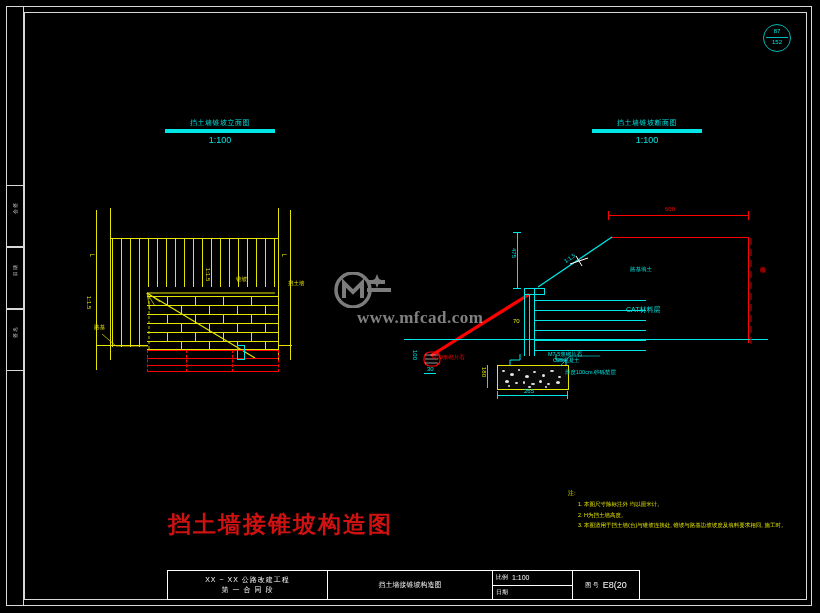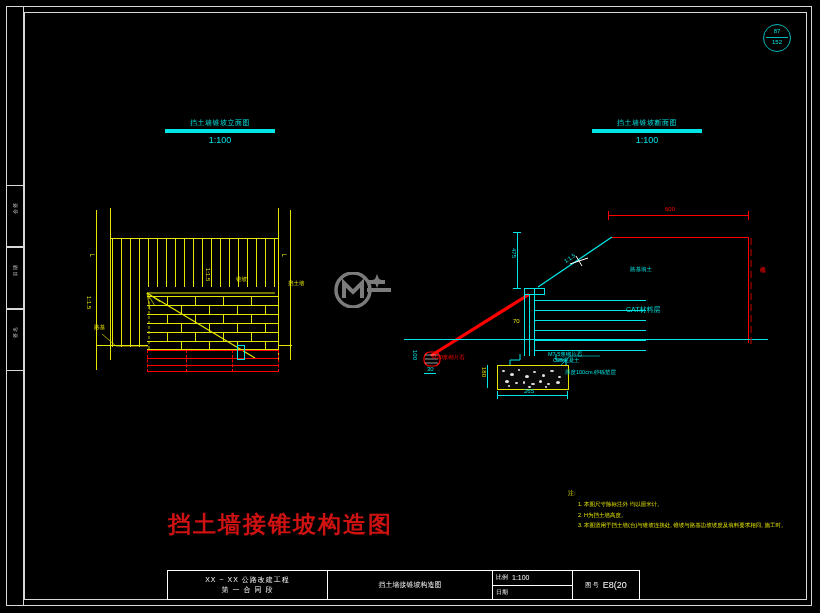--- a/index.html
+++ b/index.html
@@ -313,20 +313,21 @@
   </svg>
 
   <div class="wm">
     <svg class="wmark" viewBox="0 0 62 36">
       <circle cx="20" cy="18" r="17" fill="none" stroke="#c8c8c8" stroke-width="3.5"></circle>
       <path d="M11 26 L11 11 L20 20 L29 11 L29 26" fill="none" stroke="#c8c8c8" stroke-width="4"></path>
       <rect x="34" y="16" width="24" height="4" fill="#c8c8c8"></rect>
       <rect x="34" y="8" width="18" height="4" fill="#c8c8c8"></rect>
       <path d="M44 2 l2 5 l5 2 l-5 2 l-2 5 l-2 -5 l-5 -2 l5 -2 z" fill="#c8c8c8"></path>
     </svg>
+    <div class="wurl">www.mfcad.com</div>
   </div>
 
   <div class="maintitle" style="left:168px;top:509px;">挡土墙接锥坡构造图</div>
 
   <div class="notes" style="left:568px;top:488px;">
     <div class="nh">注:</div>
     <div class="nl">1. 本图尺寸除标注外 均以厘米计。</div>
     <div class="nl">2. H为挡土墙高度。</div>
     <div class="nl">3. 本图适用于挡土墙(台)与锥坡连接处, 锥坡与路基边坡坡度及填料要求相同, 施工时。</div>
   </div>

